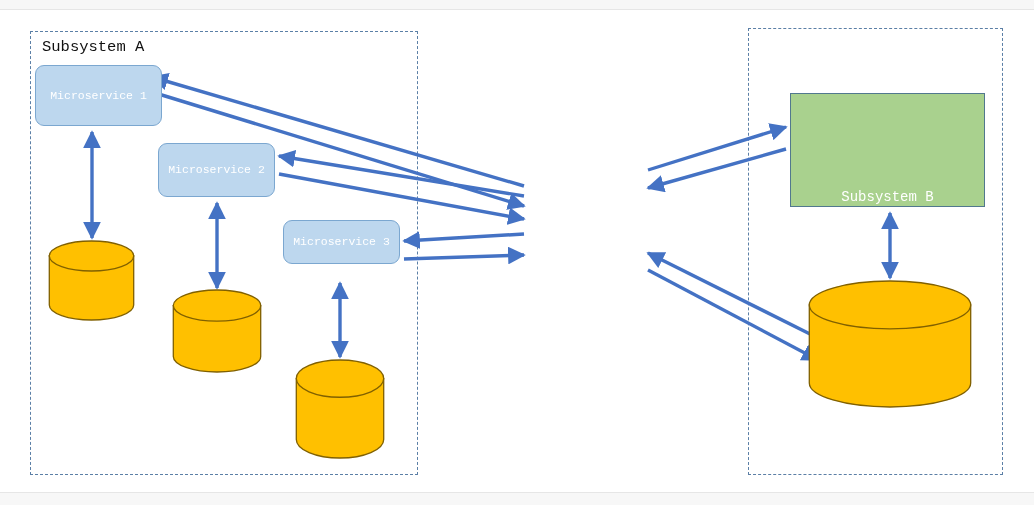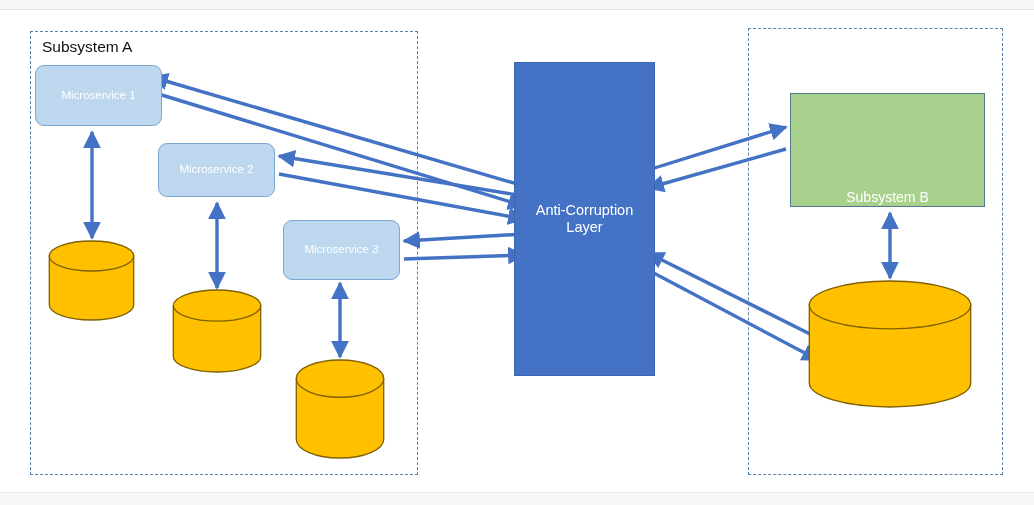--- a/index.html
+++ b/index.html
@@ -5,21 +5,21 @@
   html, body {
     margin: 0;
     padding: 0;
     background: #ffffff;
   }
   #canvas {
     position: relative;
     width: 1034px;
     height: 505px;
     background: #ffffff;
-    font-family: Liberation Sans, sans-serif;
+    font-family: Liberation Mono, monospace;
     overflow: hidden;
   }
   .band {
     position: absolute;
     left: 0;
     width: 1034px;
     background: #f7f7f7;
     border-top: 1px solid #e6e6e6;
     border-bottom: 1px solid #e6e6e6;
   }
@@ -142,23 +142,20 @@
         <ellipse cx="82" cy="23.94" rx="80.7" ry="23.94" fill="#FFC000" stroke="#806000" stroke-width="1.3"></ellipse>
       </svg>
     </div>
 
   <div class="node ms-box" id="node-ms1" style="left: 35px; top: 65px; width: 127px; height: 61px;">
     <span>Microservice 1</span>
   </div>
   <div class="node ms-box" id="node-ms2" style="left: 158px; top: 143px; width: 117px; height: 54px;">
     <span>Microservice 2</span>
   </div>
-  <div class="node ms-box" id="node-ms3" style="left: 283px; top: 220px; width: 117px; height: 60px;">
+  <div class="node ms-box" id="node-ms3" style="left: 283px; top: 220px; width: 117px; height: 44px;">
     <span>Microservice 3</span>
-  </div>
-  <div class="node acl-box" id="node-acl" style="left: 514px; top: 62px; width: 141px; height: 314px;">
-    <span>Anti-Corruption Layer</span>
   </div>
   <div class="node green-box" id="node-sub-b" style="left: 790px; top: 93px; width: 195px; height: 114px; align-items: flex-end;">
     <span>Subsystem B</span>
   </div>
 
 </div>
 
 </body></html>

